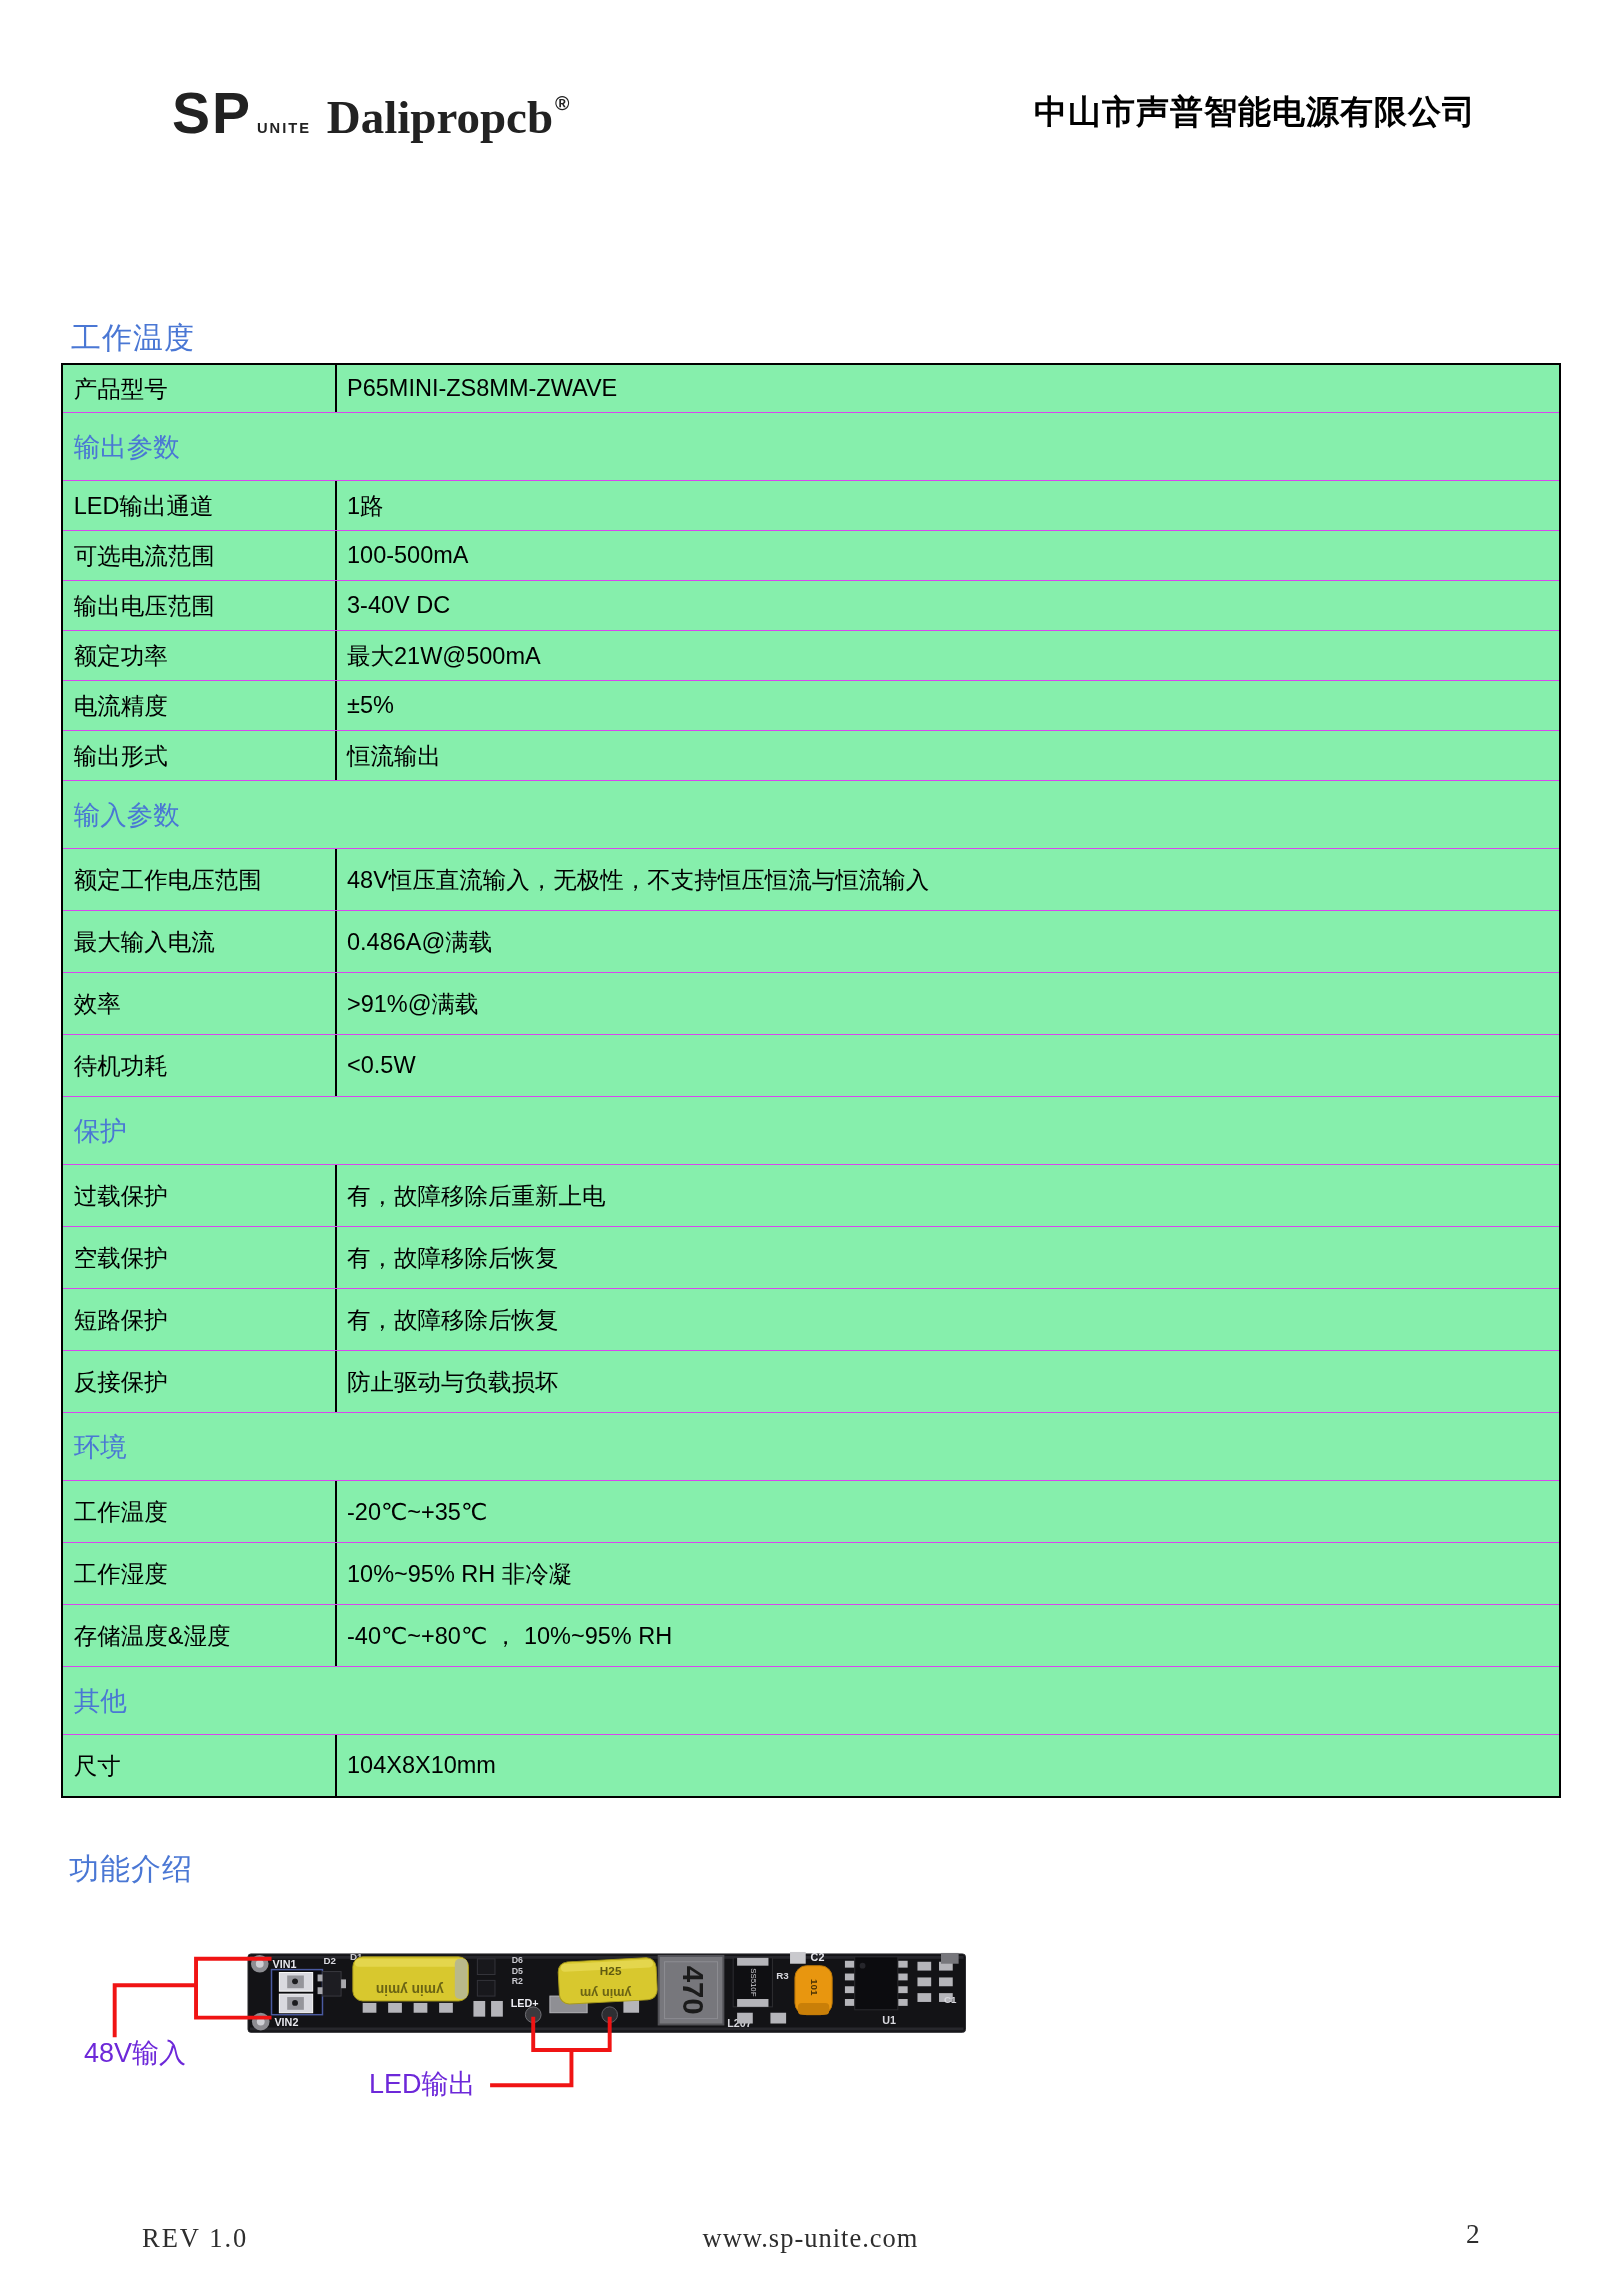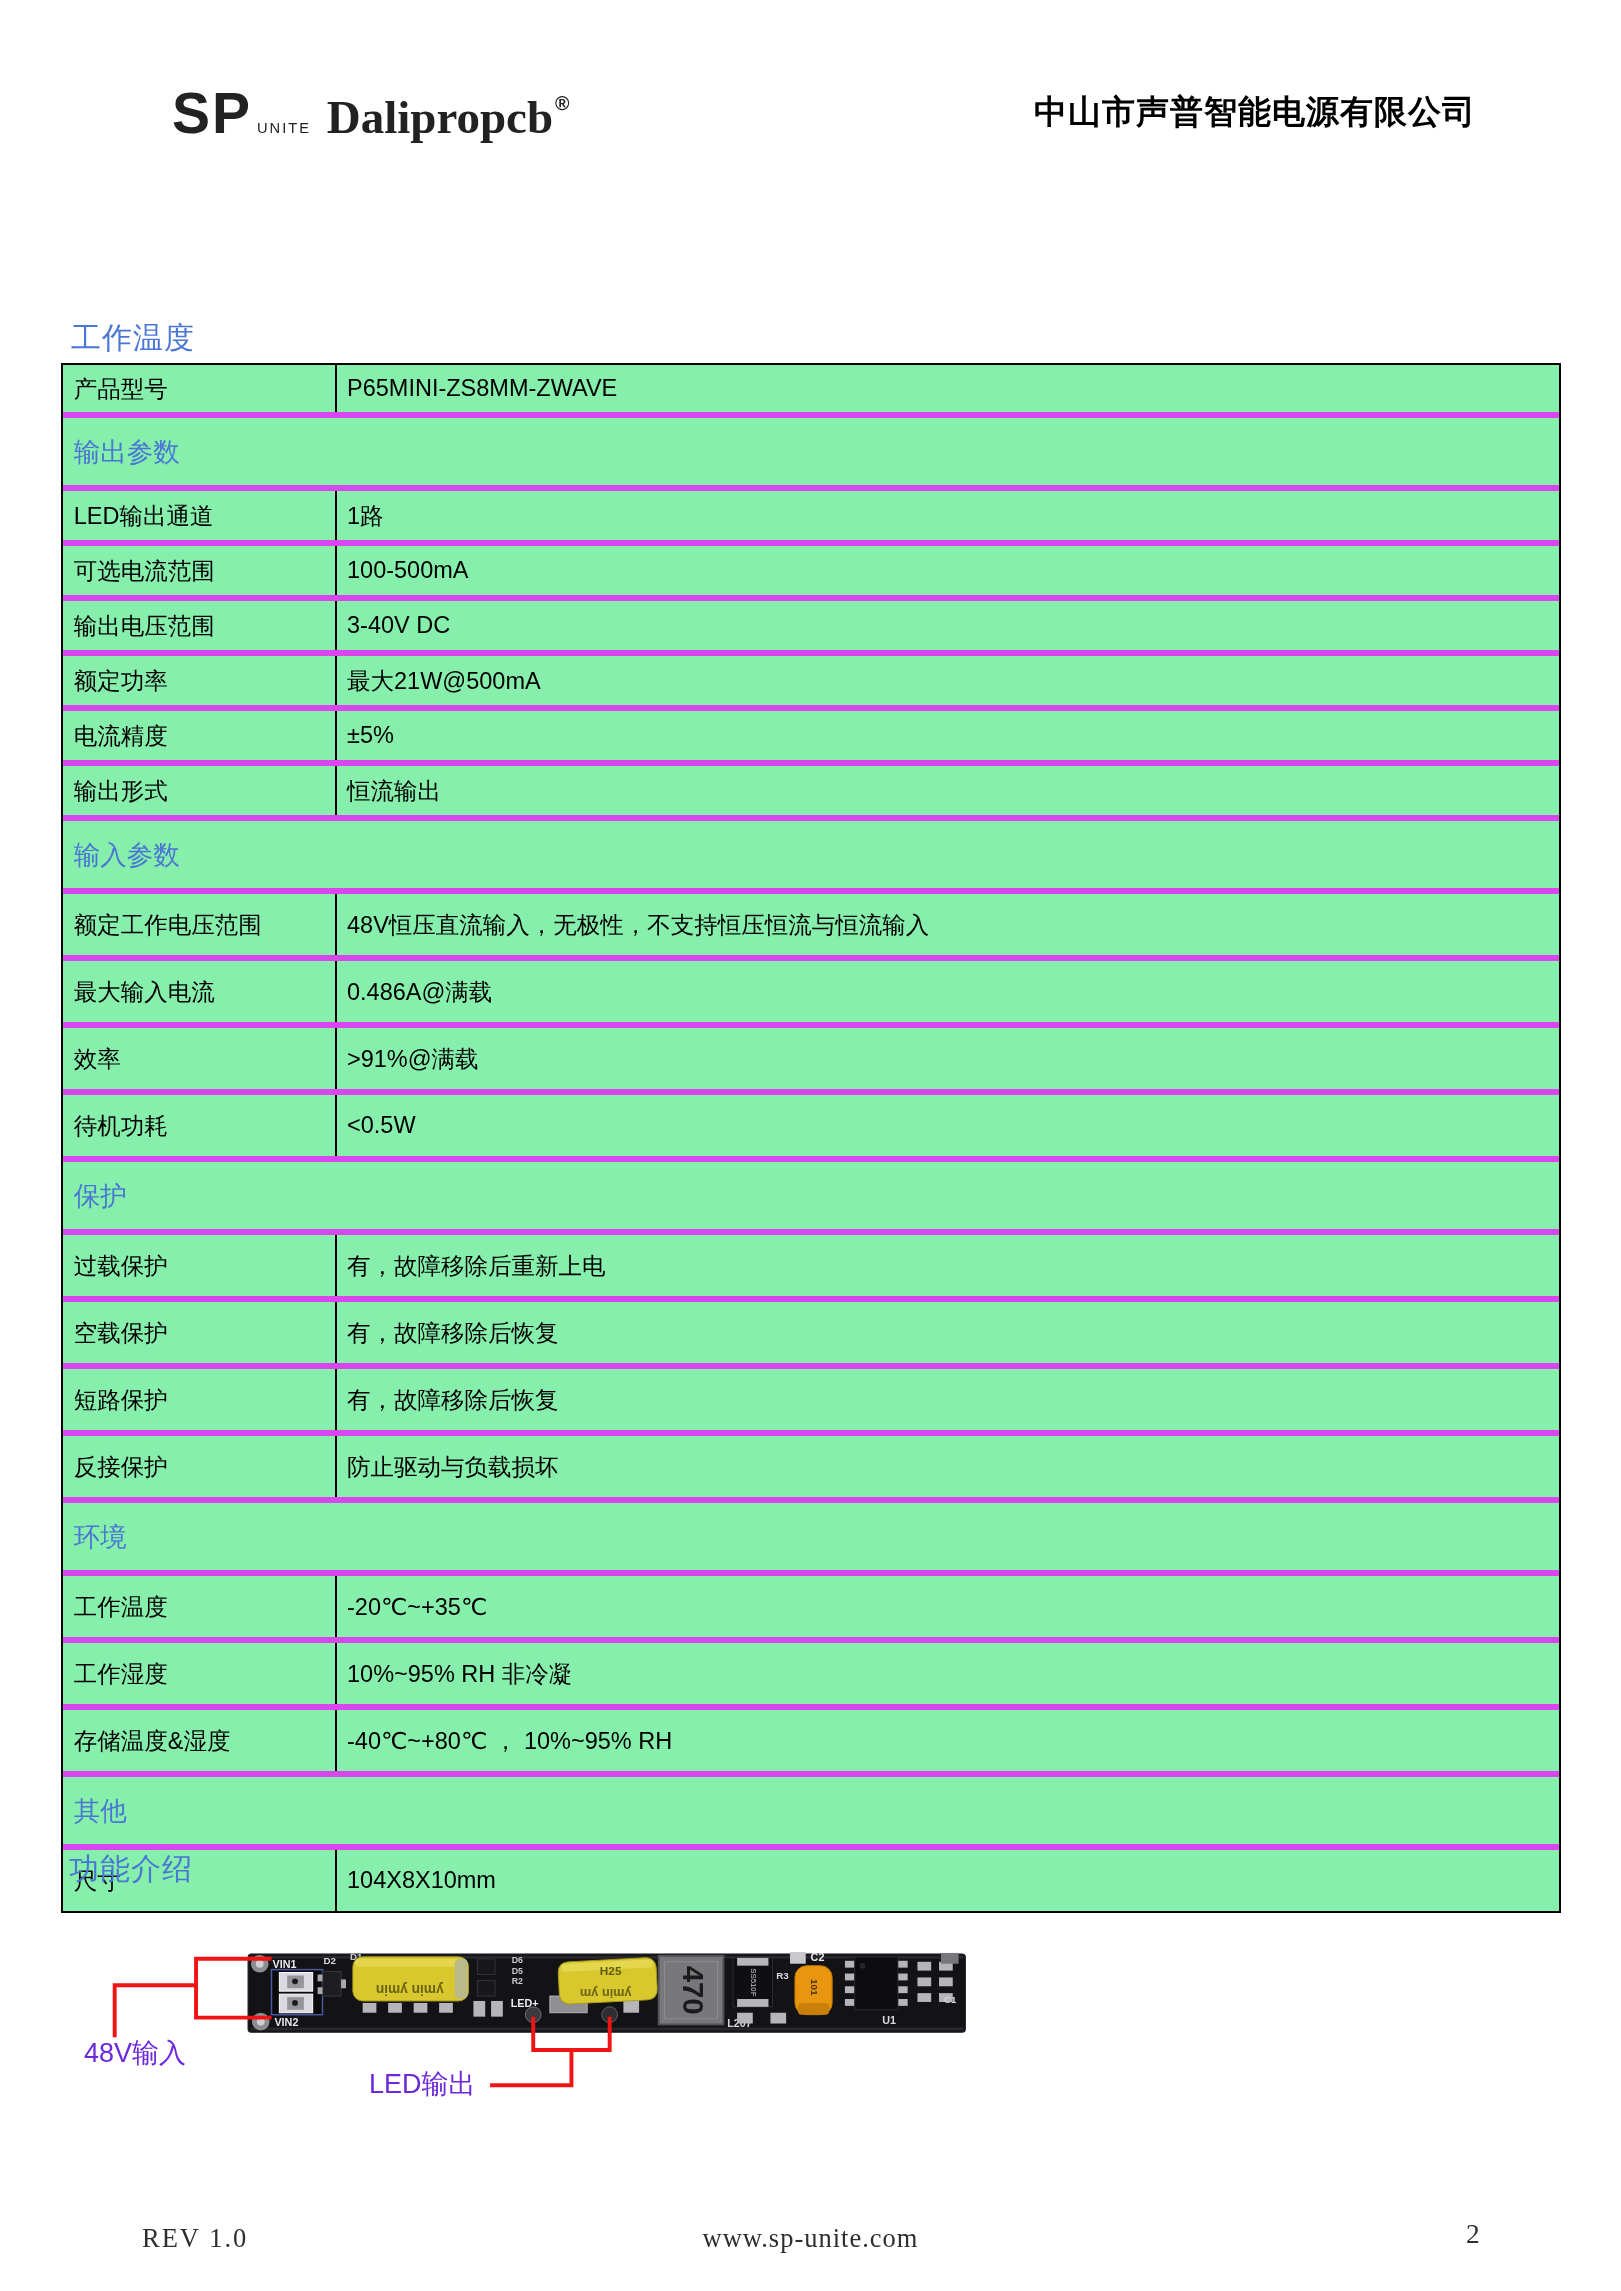--- a/index.html
+++ b/index.html
@@ -7,35 +7,35 @@
     position:relative;
     width:1621px;height:2292px;
     background:#ffffff;
     overflow:hidden;
     font-family:"Liberation Sans","DejaVu Sans",sans-serif;
     color:#000;
   }
   
   .logo{position:absolute;left:172px;top:80px;display:flex;align-items:baseline;white-space:nowrap;}
   .logo .sp{font-size:57px;font-weight:800;letter-spacing:2px;color:#222;}
-  .logo .unite{font-size:14.7px;font-weight:400;letter-spacing:2px;color:#222;margin-left:4.9px;}
+  .logo .unite{font-size:14.7px;font-weight:700;letter-spacing:2px;color:#222;margin-left:4.9px;}
   .logo .brand{font-family:"Liberation Serif","DejaVu Serif",serif;font-size:47px;font-weight:700;color:#222;margin-left:15.7px;}
   .logo .reg{font-size:19.6px;font-weight:700;color:#222;vertical-align:super;position:relative;top:-23.5px;margin-left:2px;}
   .company{position:absolute;top:90px;right:145px;font-size:33px;font-weight:800;color:#000;letter-spacing:1px;}
   
   .sec-title{position:absolute;font-size:30px;color:#4a77d4;letter-spacing:1px;}
   #tech-title{left:71px;top:318px;}
   #func-title{left:69px;top:1849px;}
   
   .ptable{
     position:absolute;left:61px;top:363px;width:1500px;
     border:2.9px solid #000;box-sizing:border-box;background:#86efac;
   }
   .trow{display:flex;align-items:stretch;}
-  .trow + .trow{border-top:6px solid #d946ef;}
+  .trow + .trow{border-top:1px solid #d946ef;}
   .tcell{display:flex;align-items:center;box-sizing:border-box;font-size:23.5px;}
   .tcell.lbl{width:274px;border-right:2px solid #000;padding-left:10.8px;flex:none;}
   .tcell.val{flex:1;padding-left:10px;}
   .trow.r-first{height:47px;}
   .trow.r-sm{height:49px;}
   .trow.r-lg{height:61px;}
   .trow.r-sec{height:67px;}
   .trow.r-sec .tcell{width:100%;border-right:none;padding-left:10.8px;color:#4a77d4;font-size:26.5px;}
   
   .figure{position:absolute;left:0;top:1946px;width:1039px;height:206px;}

